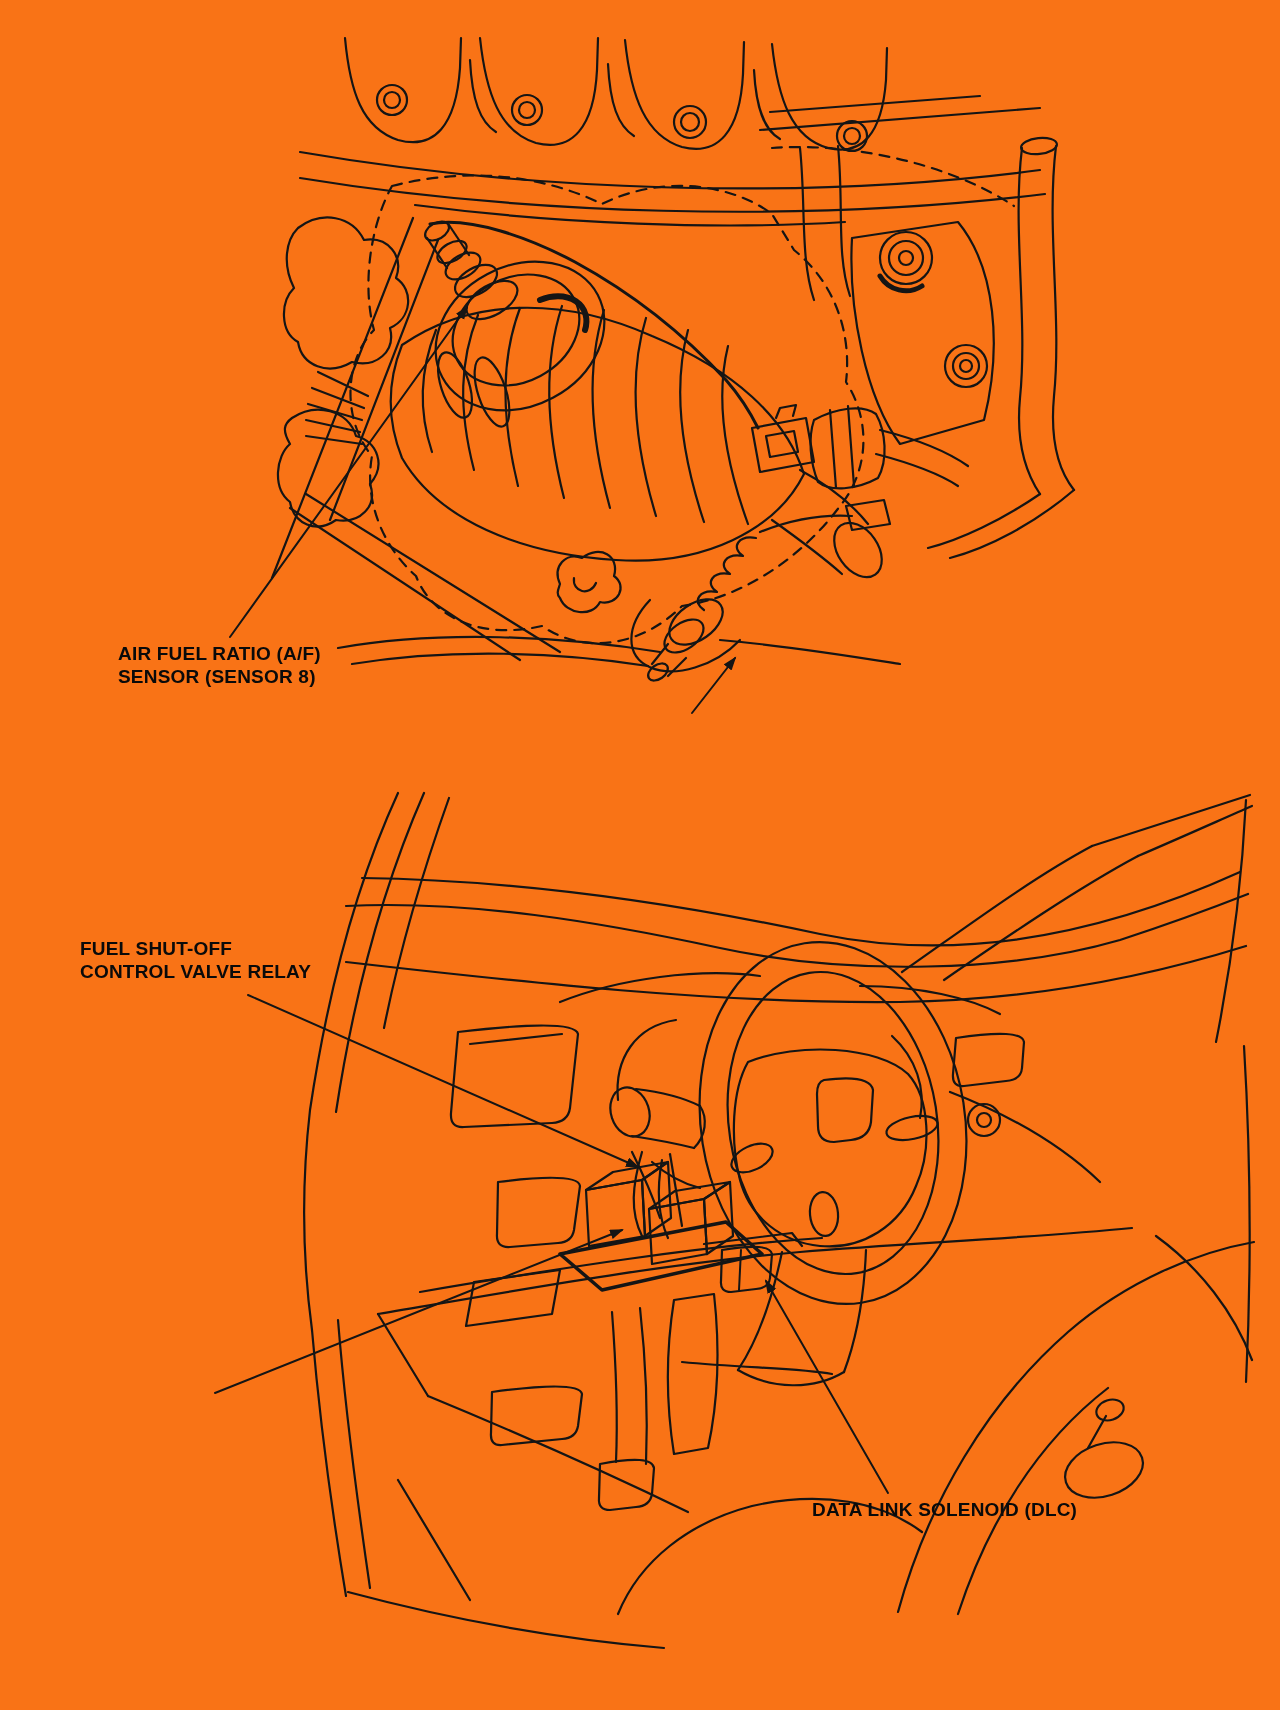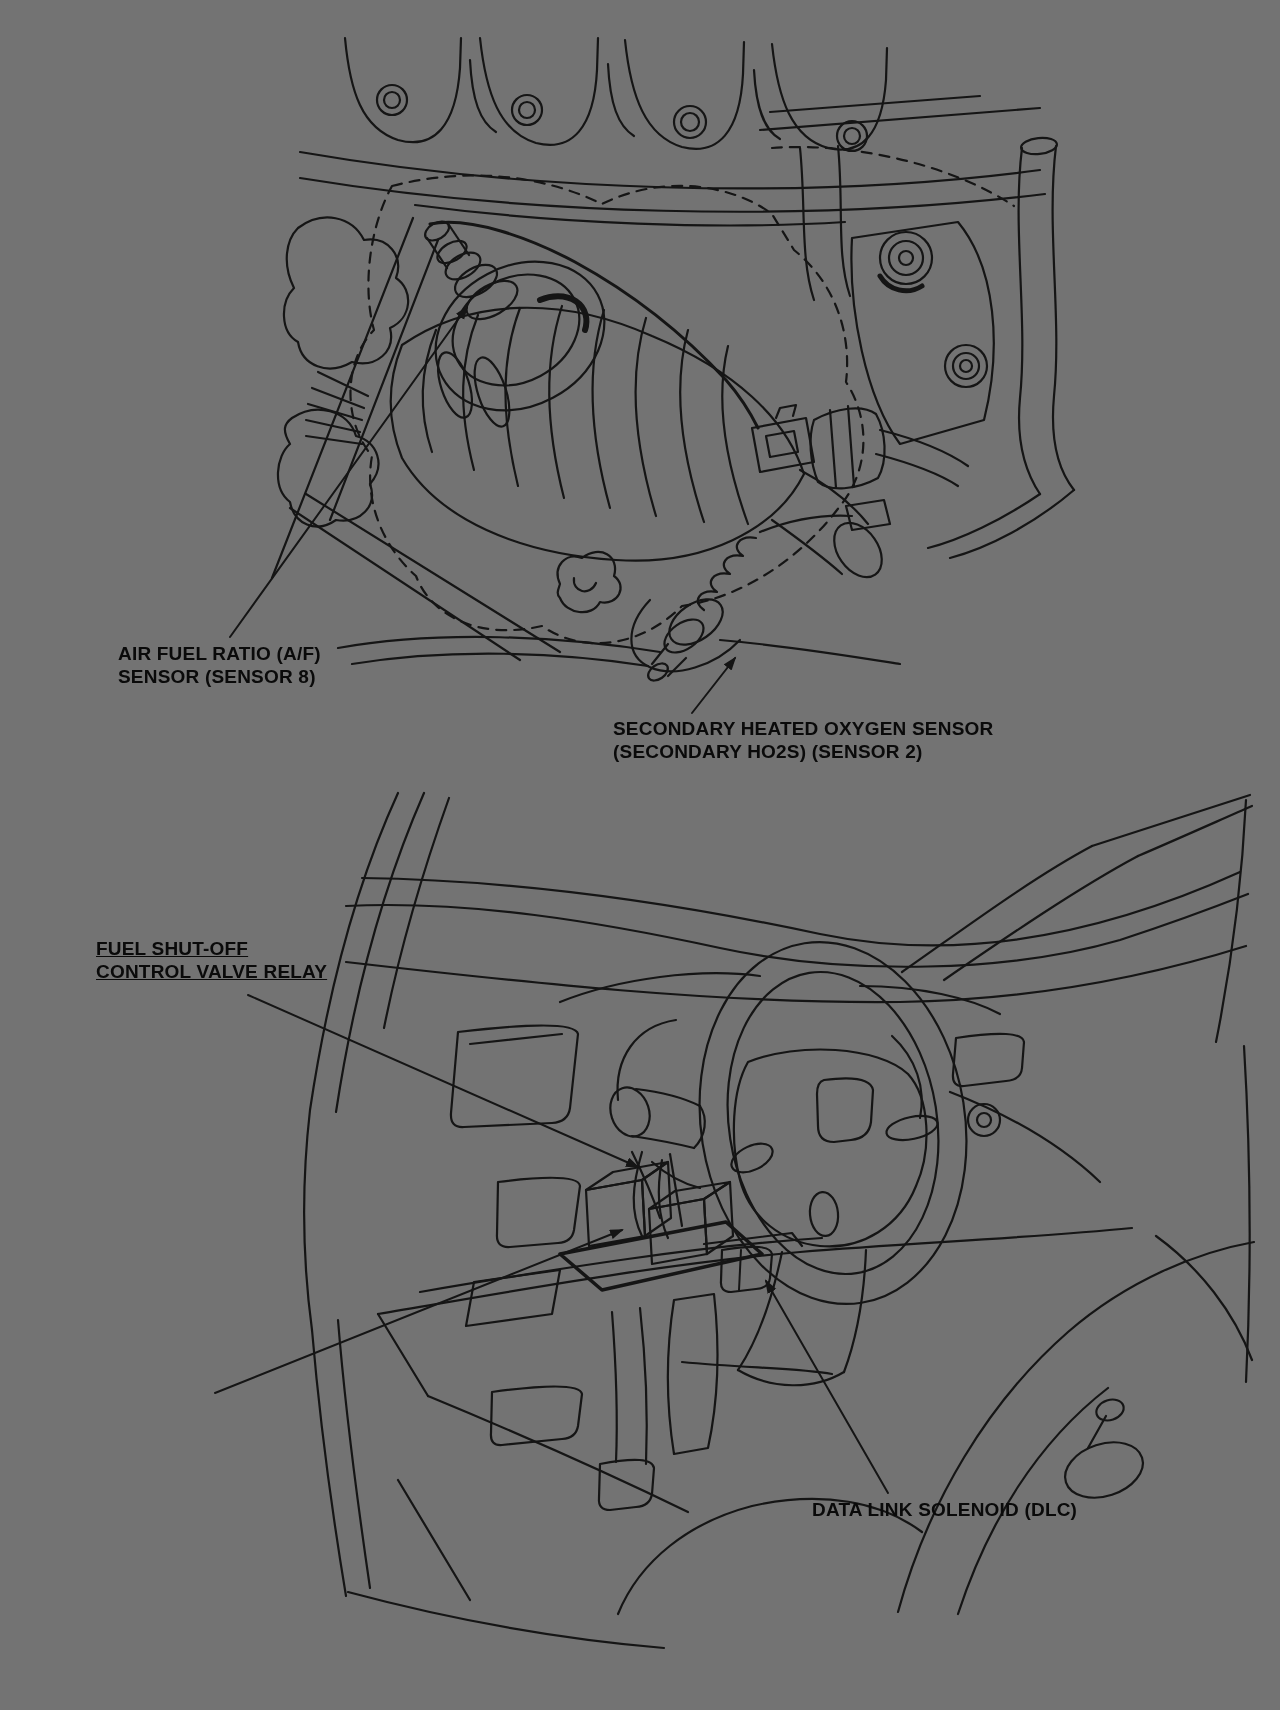--- a/index.html
+++ b/index.html
@@ -1,19 +1,19 @@
 <!DOCTYPE html>
 <html><head>
 <meta charset="utf-8">
 <style>
   html,body{margin:0;padding:0;background:#ffffff;}
   #page{
     position:relative;
     width:1280px;height:1710px;
-    background:#737373;
+    background:#f97316;
     font-family:"Liberation Sans", sans-serif;
     overflow:hidden;
   }
   svg{position:absolute;left:0;}
   svg path, svg ellipse, svg circle, svg line, svg polyline{
     fill:none;
     stroke:#151515;
     stroke-width:2.2;
     stroke-linecap:round;
     stroke-linejoin:round;
@@ -284,26 +284,22 @@
     <path d="M248,995 L638,1167" style="stroke-width:2" marker-end="url(#arrow-bottom)"></path>
     <path d="M215,1393 L622,1230" style="stroke-width:2" marker-end="url(#arrow-bottom)"></path>
     <path d="M888,1493 L766,1281" style="stroke-width:2" marker-end="url(#arrow-bottom)"></path>
   </svg>
 
   <div class="label" style="left:118px;top:642px;">
     <span>AIR FUEL RATIO (A/F)</span>
     <span>SENSOR (SENSOR 8)</span>
   </div>
 
-  <div class="label" style="left:613px;top:717px;">
-    <span>SECONDARY HEATED OXYGEN SENSOR</span>
-    <span>(SECONDARY HO2S) (SENSOR 2)</span>
-  </div>
-
-  <div class="label" style="left:96px;top:937px;text-decoration:underline;">
+
+  <div class="label" style="left:80px;top:937px;">
     <span>FUEL SHUT-OFF</span>
     <span>CONTROL VALVE RELAY</span>
   </div>
 
 
   <div class="label" style="left:812px;top:1498px;">
     <span>DATA LINK SOLENOID (DLC)</span>
   </div>
 
 </div>

